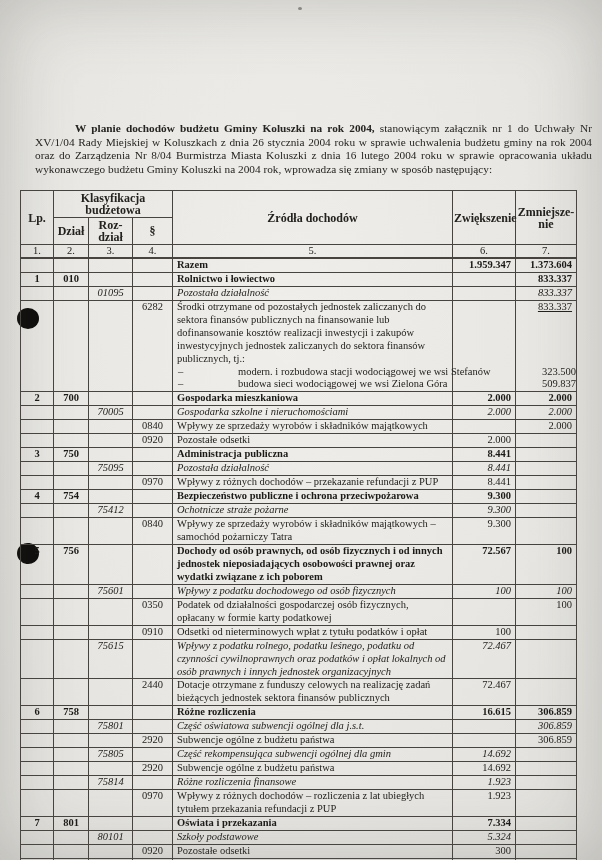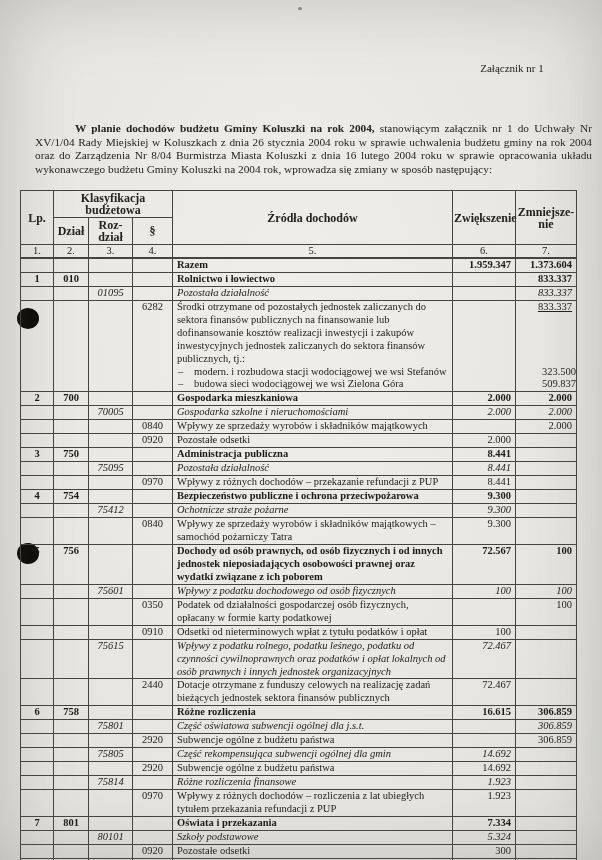--- a/index.html
+++ b/index.html
@@ -29,33 +29,32 @@
   td.src{text-align:left;padding:0 4px;}
   td.num{text-align:right;padding-right:4px;}
   td.ctr{text-align:center;}
   tr.r-bold{font-weight:bold;color:#1c1a18;padding-left:20px;}
   tr.r-italic{font-style:italic;}
   .und{text-decoration:underline;}
   td.rel{position:relative;}
   .botvals{position:absolute;right:0;bottom:0;text-align:right;line-height:12.9px;}
   .bullet{display:flex;}
   .bullet .dash{flex:none;width:16px;padding-left:1px;}
-  .bullet .btxt{white-space:nowrap;}
+  .bullet .btxt{white-space:nowrap;margin-left:44px;}
 </style>
 </head>
 <body>
 
 <div class="page">
 
   <div class="speck"></div>
   <div class="punch p1"></div>
   <div class="punch p2"></div>
 
   <div class="hdr-right">
-    <div>Załącznik nr 1</div>
   </div>
 
   <div class="intro"><span class="b">W planie dochodów budżetu Gminy Koluszki na rok 2004,</span><span> stanowiącym załącznik nr 1 do Uchwały Nr XV/1/04 Rady Miejskiej w Koluszkach z dnia 26 stycznia 2004 roku w sprawie uchwalenia budżetu gminy na rok 2004 oraz do Zarządzenia Nr 8/04 Burmistrza Miasta Koluszki z dnia 16 lutego 2004 roku w sprawie opracowania układu wykonawczego budżetu Gminy Koluszki na 2004 rok, wprowadza się zmiany w sposób następujący:</span></div>
 
   <div class="tblwrap">
     <table>
       <colgroup>
         <col style="width:33px">
           <col style="width:35px">
           <col style="width:44px">

